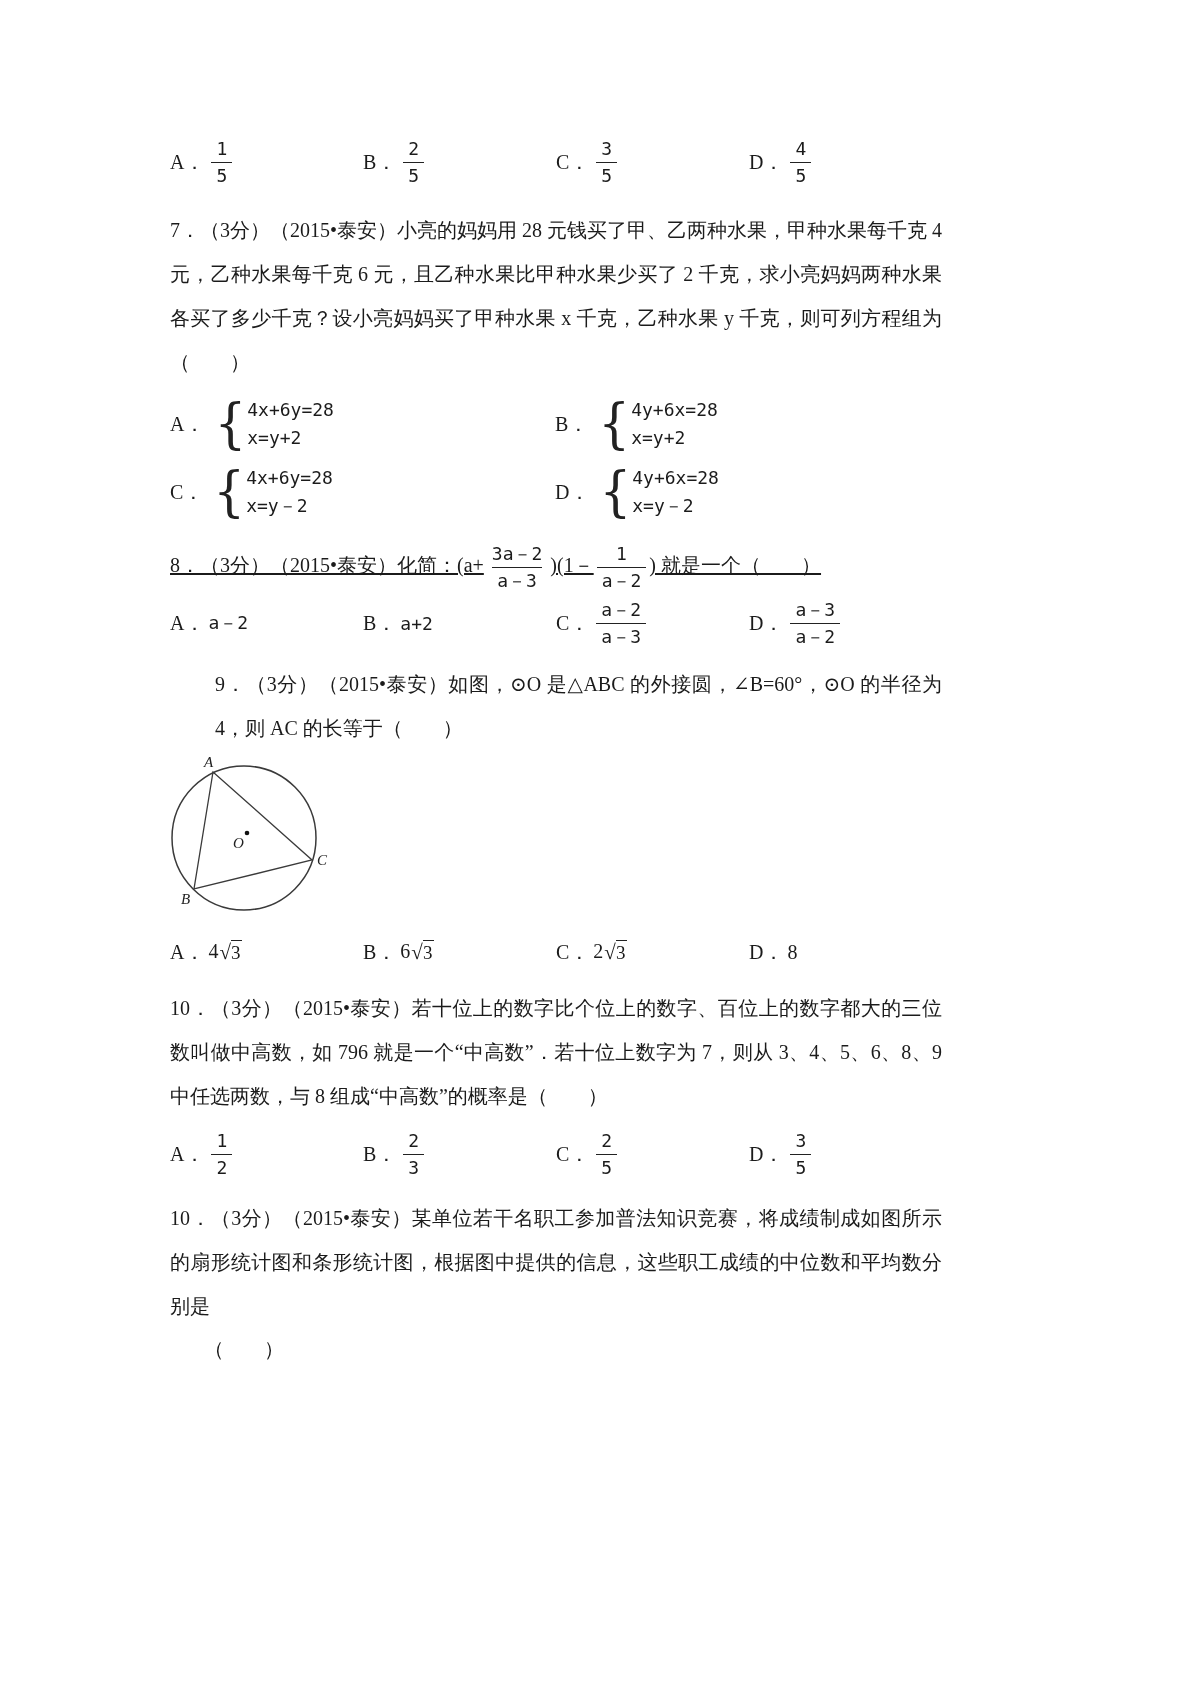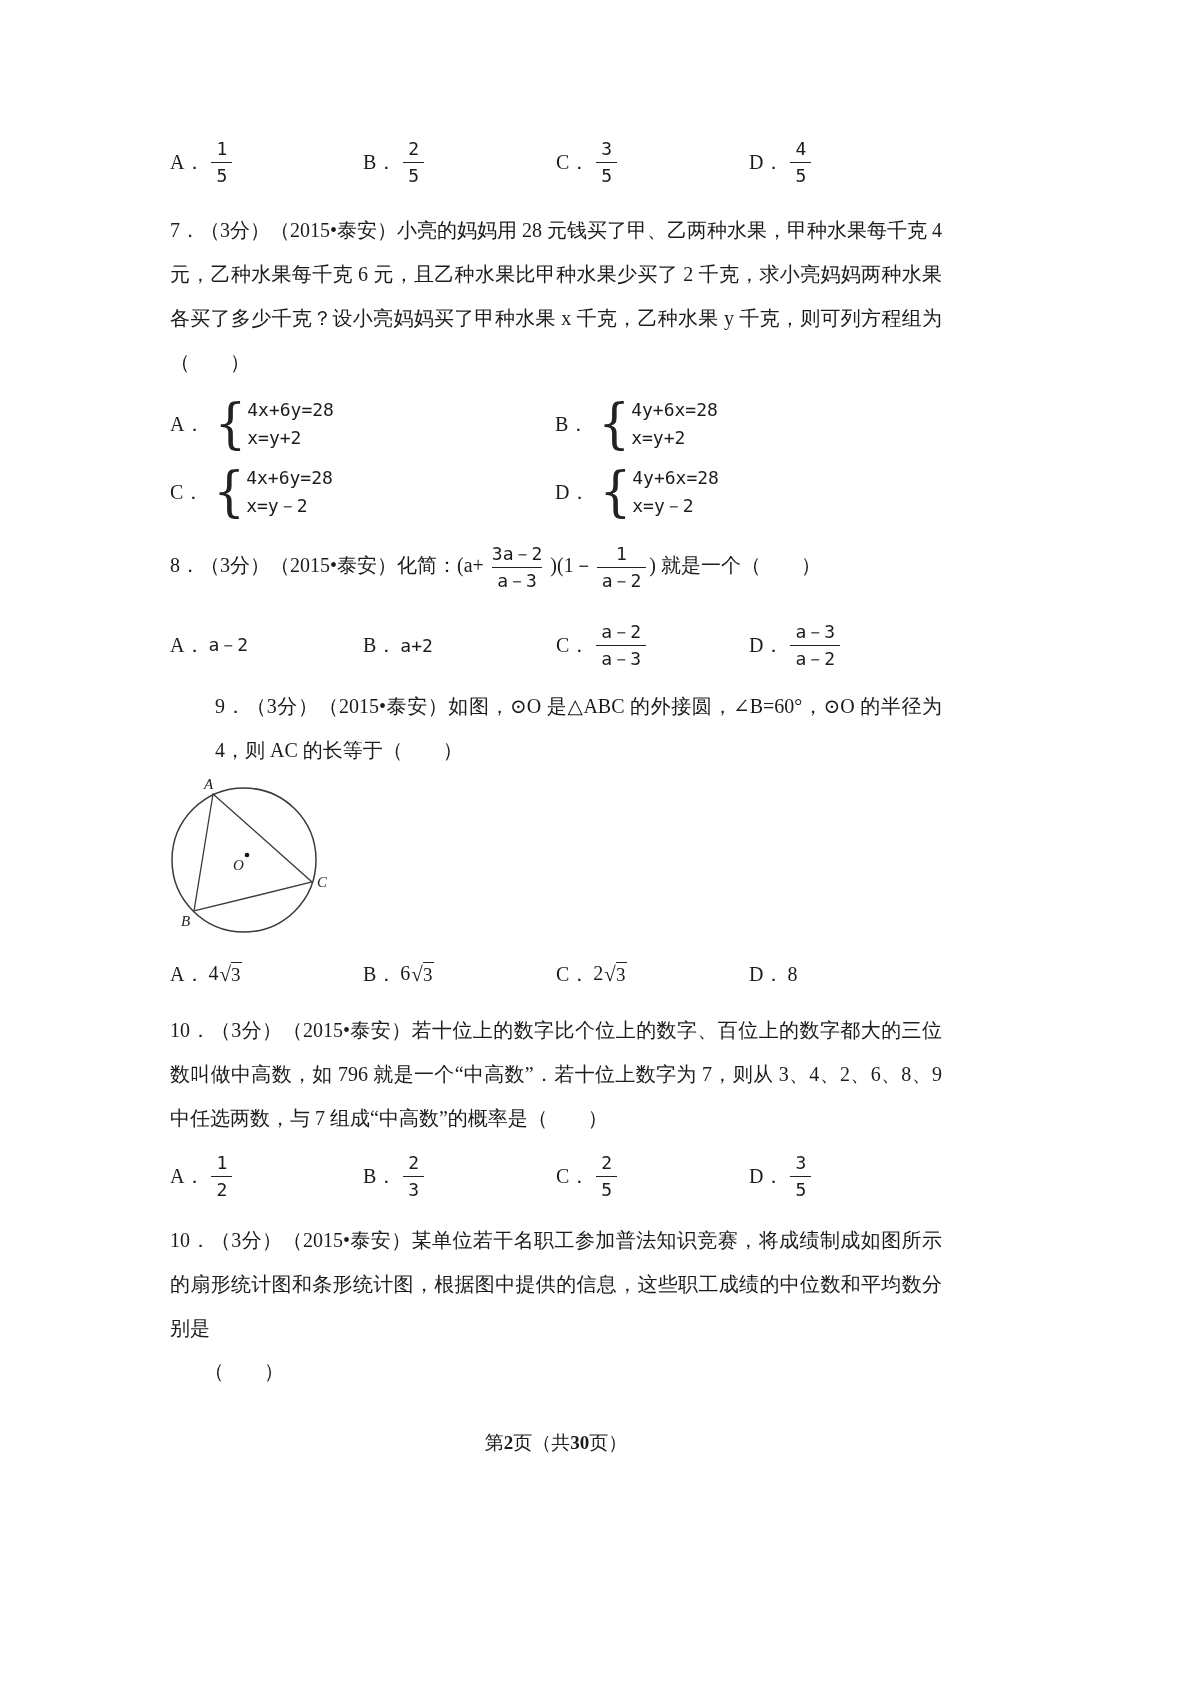--- a/index.html
+++ b/index.html
@@ -44,21 +44,21 @@
 
   
   .sqrt-expr { font-size:20px; display:inline-flex; align-items:flex-start; }
   .rad { font-size:21px; margin-left:1px; }
   .rad-val { border-top:1.6px solid #222; padding:1px 2px 0 0; font-size:19px; }
 
   
   .q6-row   { margin-top:4px; margin-bottom:18px; min-height:56px; }
   .q7-stem  { margin-bottom:10px; }
   .q7-row   { margin-bottom:8px; min-height:60px; }
-  .q8-stem  { margin-top:14px; margin-bottom:22px; line-height:58px; }
+  .q8-stem  { margin-top:14px; margin-bottom:0; line-height:58px;text-decoration:underline; }
   .q8-row   { margin-bottom:10px; min-height:58px; }
   .q9-stem  { margin-bottom:4px;margin-left:45px; }
   .figure   { margin:4px 0 6px -8px; }
   .q9-row   { margin:6px 0 14px 0; min-height:40px; }
   .q10-stem { margin-bottom:8px; }
   .q10-row  { margin-bottom:14px; min-height:56px; }
   .q11-stem { margin-top:4px; }
   .q11-blank{ font-size:20px; line-height:42px; padding-left:34px; }
 
   .mono { font-family:"DejaVu Sans Mono","Liberation Mono",monospace; font-size:18px; }
@@ -230,21 +230,21 @@
             <span class="rad">√</span>
             <span class="rad-val">3</span>
           </span>
       </div>
       <div class="opt col4">
         <span class="opt-label">D．</span>
         <span class="sqrt-expr">8</span>
       </div>
     </div>
 
-    <p class="stem q10-stem">10．（3分）（2015•泰安）若十位上的数字比个位上的数字、百位上的数字都大的三位数叫做中高数，如 796 就是一个“中高数”．若十位上数字为 7，则从 3、4、2、6、8、9 中任选两数，与 7 组成“中高数”的概率是（　　）</p>
+    <p class="stem q10-stem">10．（3分）（2015•泰安）若十位上的数字比个位上的数字、百位上的数字都大的三位数叫做中高数，如 796 就是一个“中高数”．若十位上数字为 7，则从 3、4、5、6、8、9 中任选两数，与 8 组成“中高数”的概率是（　　）</p>
 
     <div class="opt-row q10-row">
       <div class="opt col4">
         <span class="opt-label">A．</span>
         <span class="frac">
           <span class="num">1</span>
           <span class="den">2</span>
         </span>
       </div>
       <div class="opt col4">
@@ -268,16 +268,13 @@
           <span class="den">5</span>
         </span>
       </div>
     </div>
 
     <p class="stem q11-stem">10．（3分）（2015•泰安）某单位若干名职工参加普法知识竞赛，将成绩制成如图所示的扇形统计图和条形统计图，根据图中提供的信息，这些职工成绩的中位数和平均数分别是</p>
     <p class="q11-blank">（　　）</p>
 
   </div>
 
-  <div class="footer">
-    <span>第</span><b>2</b><span>页（共</span><b>30</b><span>页）</span>
-  </div>
 </div>
 
 </body></html>

